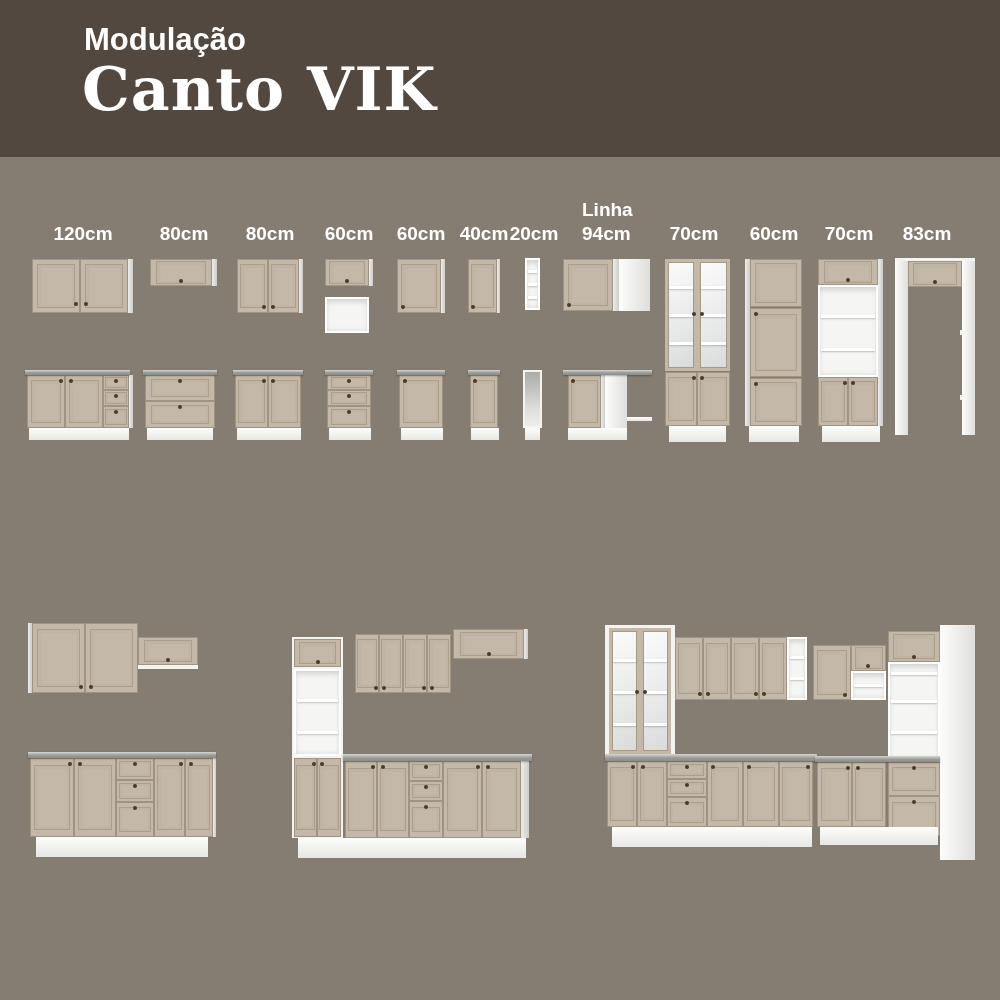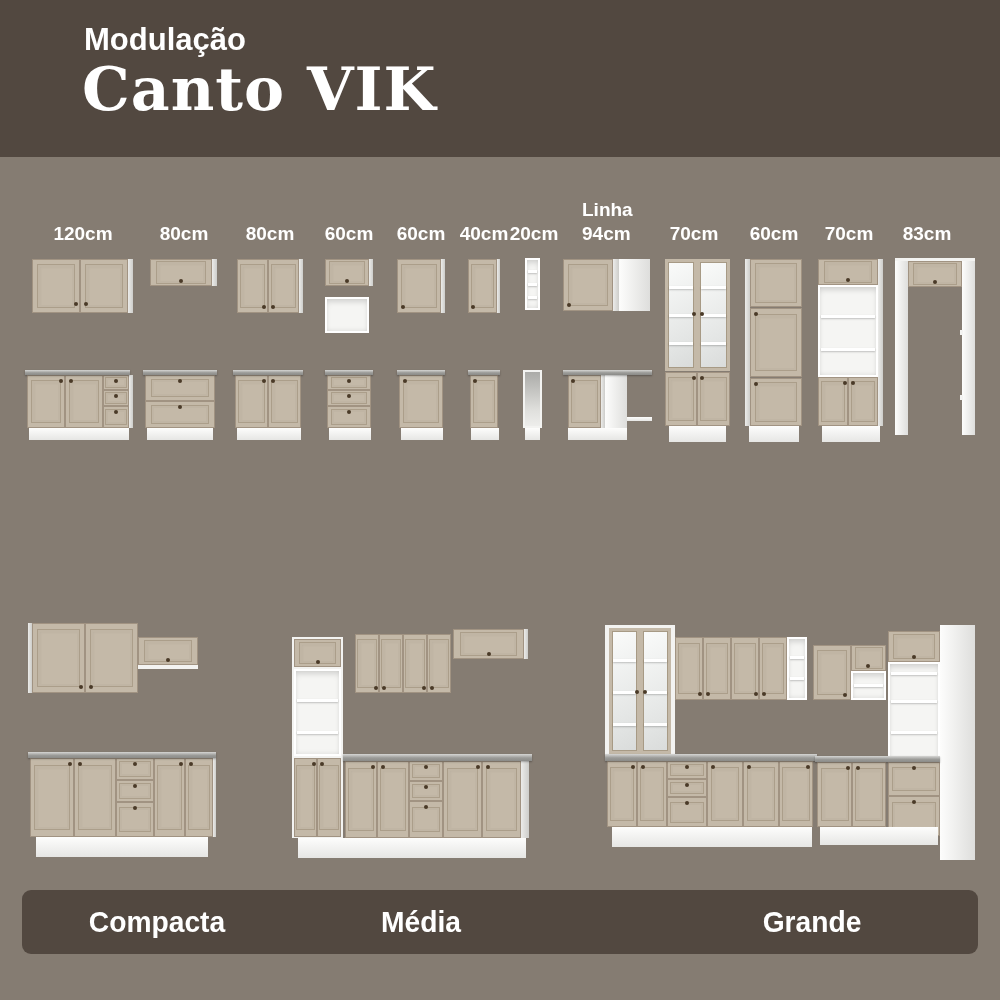--- a/index.html
+++ b/index.html
@@ -344,19 +344,14 @@
   <div class="d" style="left:779px;top:761px;width:34px;height:66px"></div>
   <div class="k" style="left:806px;top:765px"></div>
   <div class="pl" style="left:612px;top:827px;width:200px;height:20px"></div>
   <div class="ct" style="left:815px;top:756px;width:125px;height:6px"></div>
   <div class="d" style="left:817px;top:762px;width:35px;height:65px"></div>
   <div class="d" style="left:852px;top:762px;width:34px;height:65px"></div>
   <div class="k" style="left:846px;top:766px"></div>
   <div class="k" style="left:856px;top:766px"></div>
   <div class="pl" style="left:820px;top:827px;width:118px;height:18px"></div>
 
-  <div class="banner" id="banner2">
-    <span class="sz" id="sz1">Compacta</span>
-    <span class="sz" id="sz2">Média</span>
-    <span class="sz" id="sz3">Grande</span>
-  </div>
 
 </div>
 
 </body></html>

